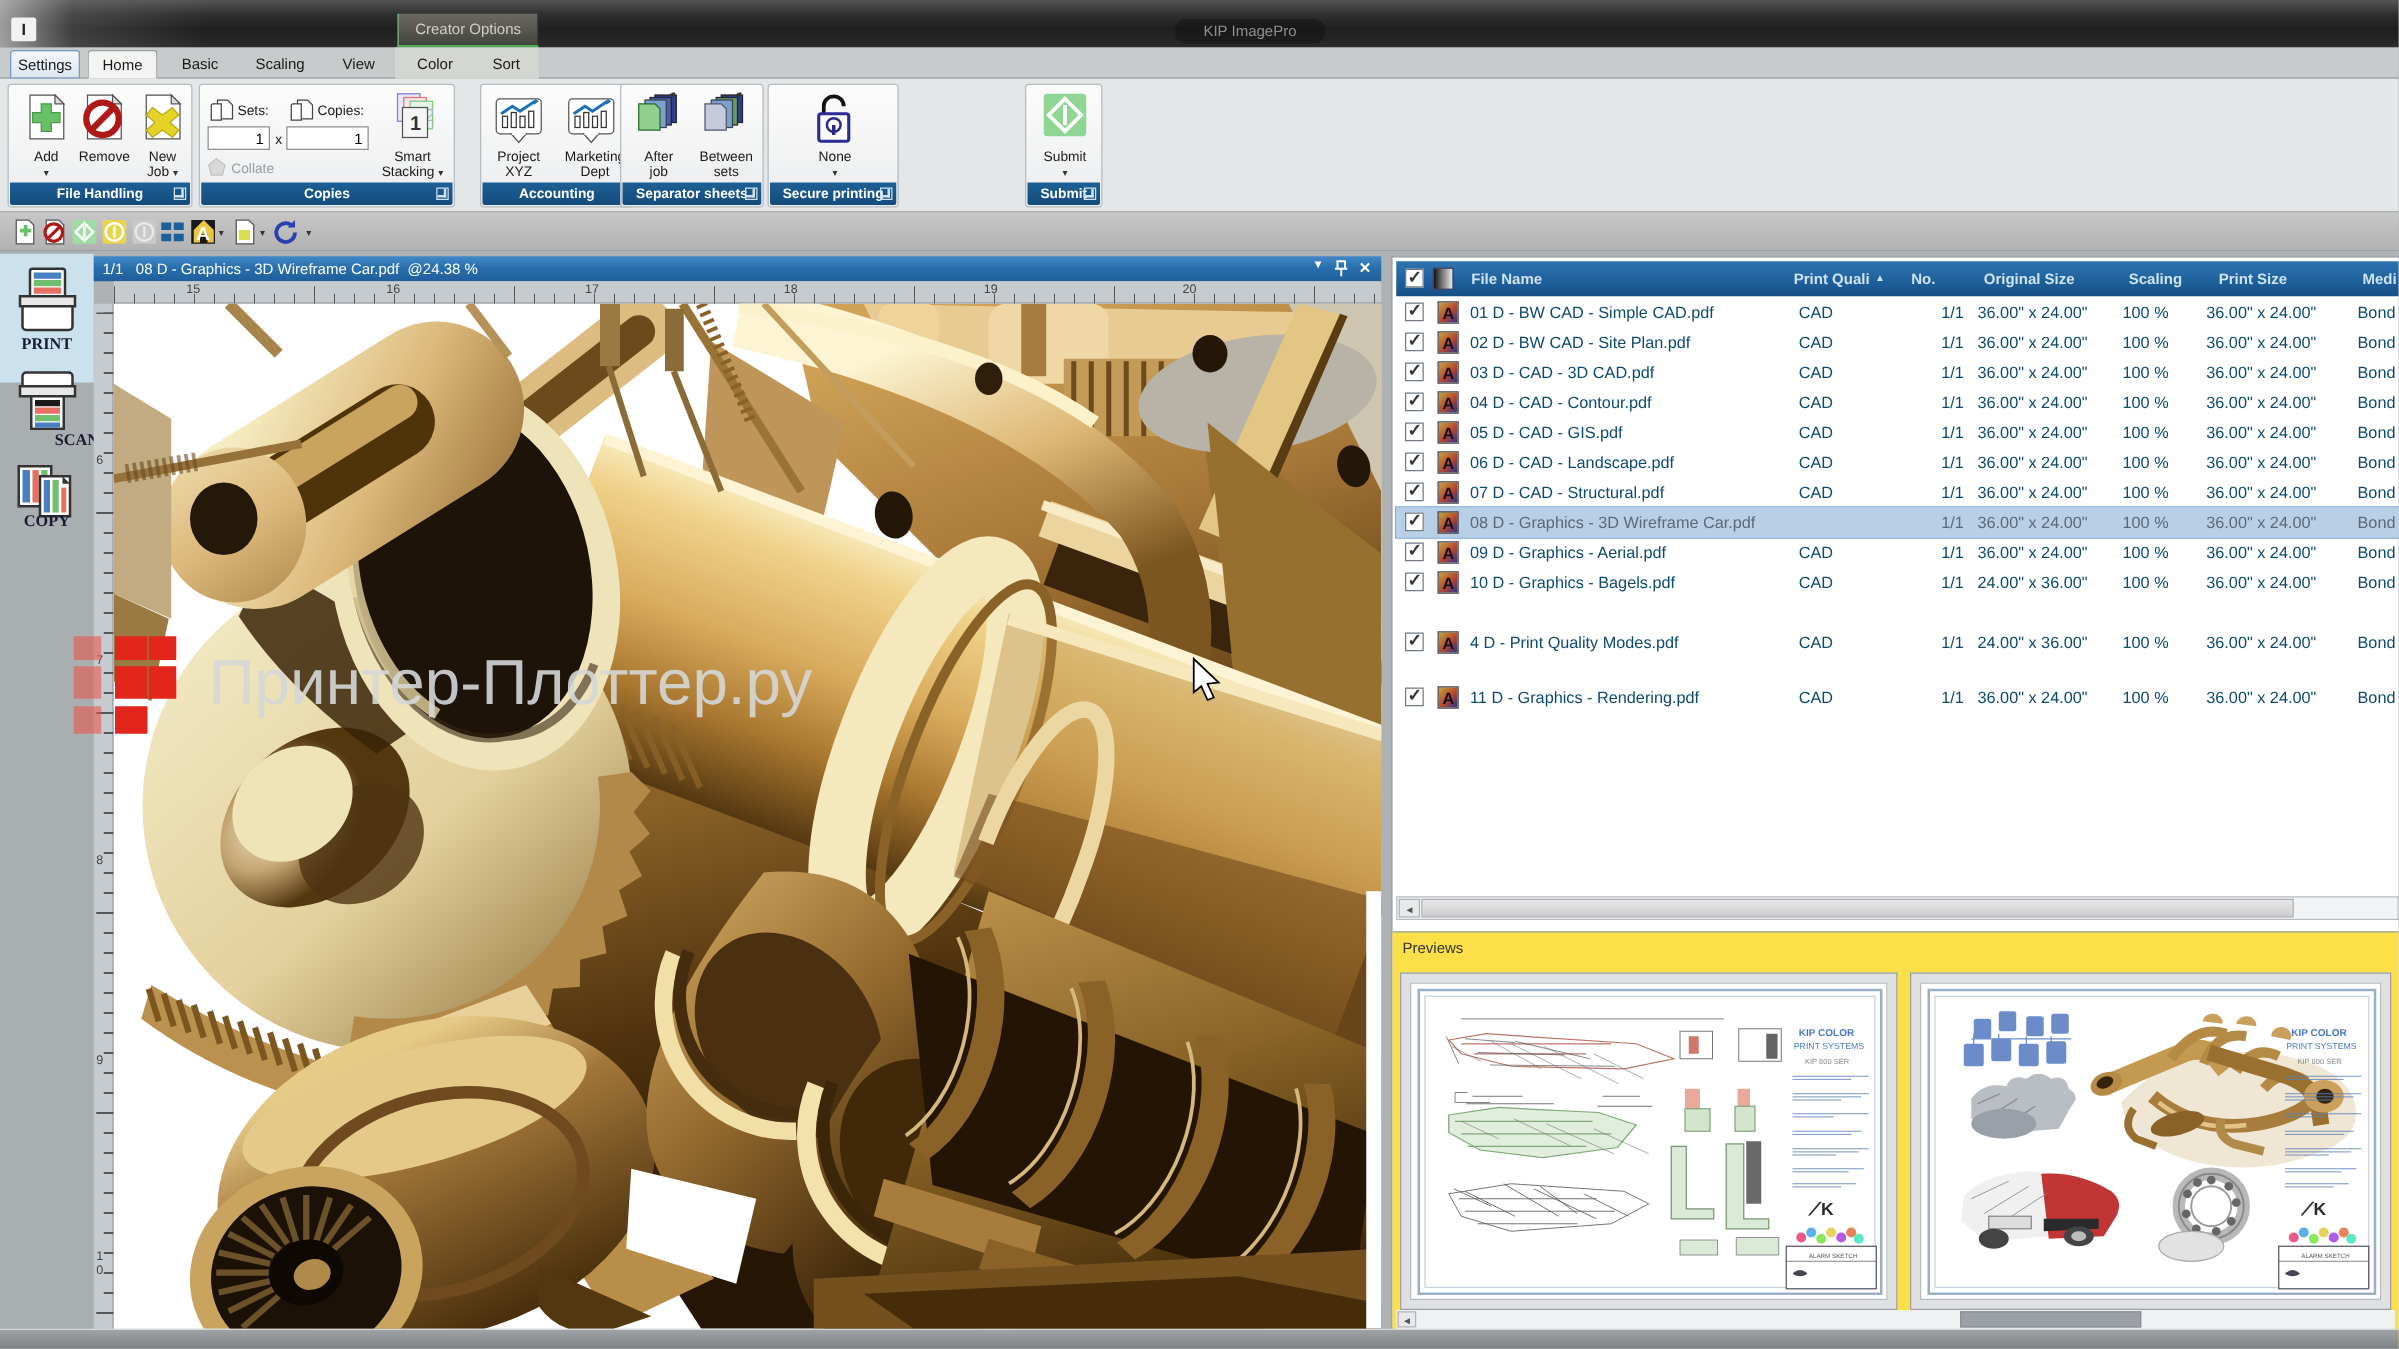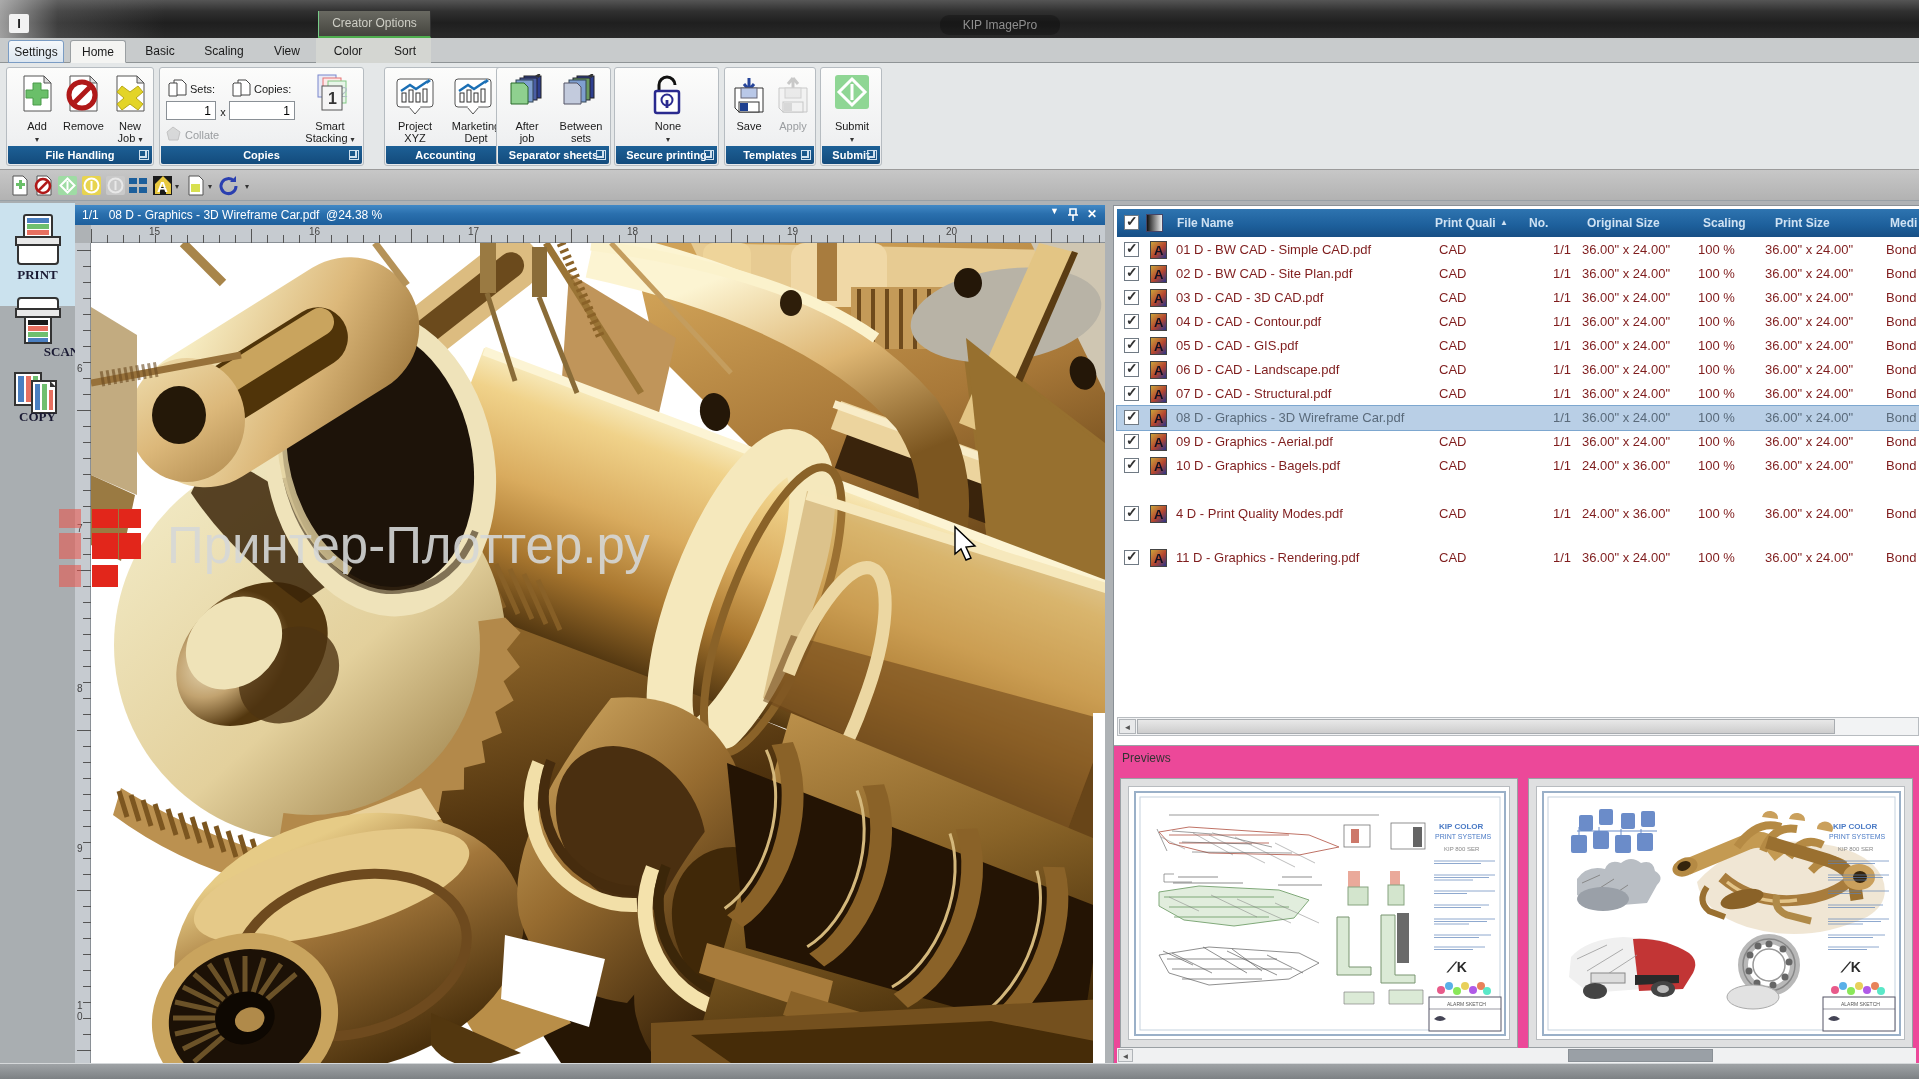--- a/index.html
+++ b/index.html
@@ -64,37 +64,37 @@
 #ruler-left { left:75px; top:243px; width:16px; height:820px; background:#c6cbd0; border-right:1px solid #8a9096; }
 .rnum { position:absolute; font-size:10px; color:#444; }
 #image-area { left:91px; top:243px; width:1014px; height:820px; background:#fff; }
 
 
 #rightpanel { left:1113px; top:205px; width:806px; height:858px; background:#fff; border:1px solid #8a9096; border-right:none; }
 #tblhead { left:1117px; top:209px; width:802px; height:28px;
   background:linear-gradient(180deg,#2e74b0 0,#1d5f9b 60%,#174f85 100%);
   color:#cfe2f3; font-size:12px; font-weight:bold; }
 .hcell { position:absolute; top:0; height:28px; line-height:28px; }
-.row { position:absolute; left:1117px; width:802px; height:24px; font-size:13px; color:#7f1d1d; }
+.row { position:absolute; left:1117px; width:802px; height:24px; font-size:13px; color:#0c4a6e; }
 .rowsel { background:#b9cfe6; outline:1px solid #7da7cf; color:#5a6a7a; }
 .cb { position:absolute; left:7px; top:4px; width:15px; height:15px; background:#fff; border:1px solid #707a84; }
 .cb:after { content:"✓"; position:absolute; left:1px; top:-3px; font-size:14px; font-weight:bold; color:#333; }
 .ficon { position:absolute; left:33px; top:3px; width:17px; height:18px;
   background:linear-gradient(135deg,#caa33a 0,#b5452f 55%,#27348a 100%); border:1px solid #444; }
 .ficon:after { content:"A"; position:absolute; left:3px; top:1px; font-size:13px; font-weight:bold; color:#110f22; }
 .fname { position:absolute; left:59px; top:4px; }
 .cell { position:absolute; top:4px; }
 
 
 .sbar { position:absolute; background:#f2f3f4; border:1px solid #b8bcc0; }
 .sthumb { position:absolute; background:linear-gradient(180deg,#e8e8e8,#cdcdcd); border:1px solid #a8acb0; }
 .sarrow { position:absolute; background:#e8e9ea; border:1px solid #b0b4b8; color:#555; font-size:8px; text-align:center; }
 
 
-#pvws { left:1114px; top:745px; width:805px; height:332px; background:#ec4899; border-top:1px solid #9aa0a4; }
+#pvws { left:1114px; top:745px; width:805px; height:332px; background:#fde047; border-top:1px solid #9aa0a4; }
 #pvws .lbl { position:absolute; left:8px; top:5px; font-size:12px; color:#333; }
 .pbox { position:absolute; top:32px; height:270px; background:#dfe0e1; border:1px solid #9aa0a4; }
 .psheet { position:absolute; left:7px; top:7px; right:7px; bottom:7px; background:#fff; border:1px solid #b8bcc0; }
 
 #statusbar { left:0; top:1063px; width:1919px; height:16px;
   background:linear-gradient(180deg,#9fa3a6,#7d8184); border-top:1px solid #d5d8da; }
 </style>
 </head>
 <body>
 <div class="abs" id="titlebar">
@@ -215,39 +215,20 @@
   </div>
   <div class="grp" style="left:614px;width:105px;">
     <svg style="position:absolute;left:36px;top:5px;" width="34" height="44" viewBox="0 0 34 44">
       <path d="M8 18 v-6 a8 8 0 0 1 16 0" fill="none" stroke="#111" stroke-width="3"></path>
       <rect x="4" y="18" width="24" height="22" rx="2" fill="#fff" stroke="#2a2a8f" stroke-width="2.5"></rect>
       <circle cx="16" cy="27" r="5.5" fill="none" stroke="#2a2a8f" stroke-width="2"></circle>
       <rect x="14.6" y="27" width="2.8" height="8" fill="#2a2a8f"></rect>
     </svg>
     <div class="btnlabel" style="left:28px;top:52px;width:50px;">None<br><span class="caret"></span></div>
     <div class="grplabel">Secure printing<span class="expander"></span></div>
-  </div>
-  <div class="grp" style="left:724px;width:92px;">
-    <svg style="position:absolute;left:6px;top:8px;" width="36" height="40" viewBox="0 0 36 40">
-      <path d="M18 2 v12 m0 0 l-5-6 m5 6 l5-6" stroke="#26459a" stroke-width="3" fill="none"></path>
-      <path d="M4 12 h28 v24 h-24 l-4-4 z" fill="#fff" stroke="#333"></path>
-      <rect x="10" y="12" width="16" height="10" fill="#b9c8e8" stroke="#667"></rect>
-      <rect x="8" y="26" width="20" height="10" fill="#fff" stroke="#333"></rect>
-        <rect x="9" y="27" width="8" height="8" fill="#1d3f8f"></rect>
-    </svg>
-    <div class="btnlabel" style="left:6px;top:52px;width:36px;">Save</div>
-    <svg style="position:absolute;left:50px;top:8px;opacity:.5;" width="36" height="40" viewBox="0 0 36 40">
-      <path d="M18 14 v-12 m0 0 l-5 6 m5 -6 l5 6" stroke="#999" stroke-width="3" fill="none"></path>
-      <path d="M4 12 h28 v24 h-24 l-4-4 z" fill="#eee" stroke="#999"></path>
-      <rect x="10" y="12" width="16" height="10" fill="#ddd" stroke="#aaa"></rect>
-      <rect x="8" y="26" width="20" height="10" fill="#eee" stroke="#999"></rect>
-        <rect x="9" y="27" width="8" height="8" fill="#bbb"></rect>
-    </svg>
-    <div class="btnlabel gray" style="left:48px;top:52px;width:40px;">Apply</div>
-    <div class="grplabel">Templates<span class="expander"></span></div>
   </div>
   <div class="grp" style="left:820px;width:62px;">
     <svg style="position:absolute;left:13px;top:6px;" width="36" height="36" viewBox="0 0 36 36">
       <rect x="1" y="1" width="34" height="34" rx="3" fill="#8fd694"></rect>
       <path d="M18 5 l13 13 -13 13 -13 -13 z" fill="none" stroke="#fff" stroke-width="3"></path>
       <rect x="16.5" y="10" width="3" height="16" fill="#fff"></rect>
     </svg>
     <div class="btnlabel" style="left:10px;top:52px;width:42px;">Submit<br><span class="caret"></span></div>
     <div class="grplabel">Submit<span class="expander"></span></div>
   </div>

